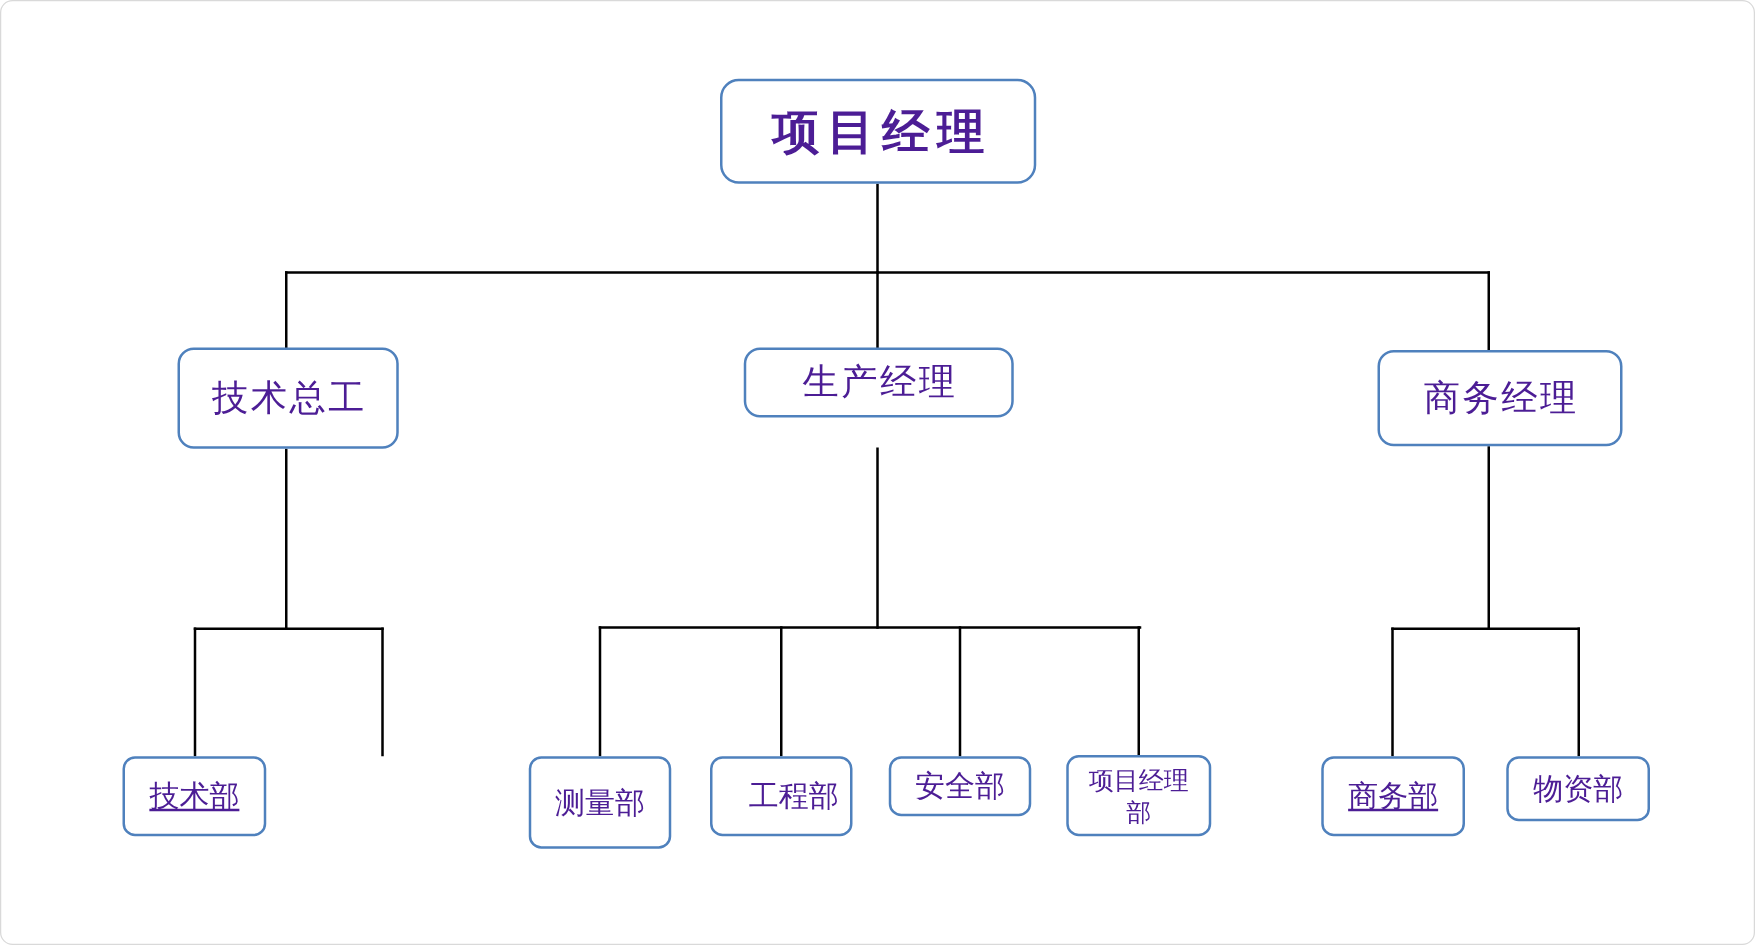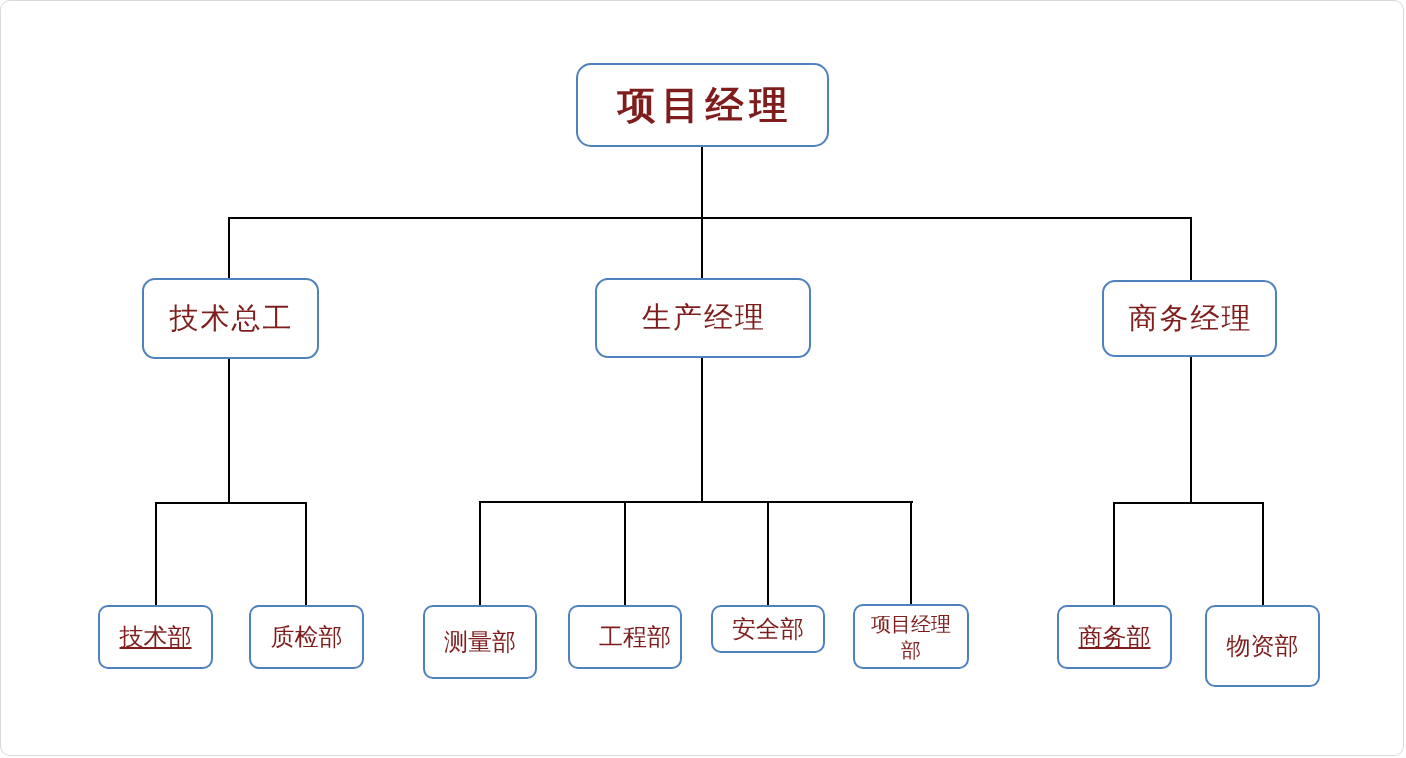--- a/index.html
+++ b/index.html
@@ -20,21 +20,21 @@
   }
   .node {
     position: absolute;
     display: flex;
     align-items: center;
     justify-content: center;
     box-sizing: border-box;
     border: 2px solid #4f81bd;
     border-radius: 12px;
     background: #ffffff;
-    color: #7f1d1d;
+    color: #4c1d95;
     text-align: center;
   }
   .lvl1 {
     font-size: 38px;
     font-weight: 700;
     letter-spacing: 6px;
     text-indent: 6px;
     border-radius: 15px;
   }
   .lvl2 {
@@ -82,27 +82,26 @@
   <div class="line" style="left:909px; top:500px; width:2px; height:103px;"></div>
 
   <div class="line" style="left:1189px; top:356px; width:2px; height:146px;"></div>
   <div class="line" style="left:1112px; top:501px; width:151px; height:2px;"></div>
   <div class="line" style="left:1112px; top:501px; width:2px; height:103px;"></div>
   <div class="line" style="left:1261px; top:501px; width:2px; height:103px;"></div>
 
   <div class="node lvl1" style="left:575px; top:62px; width:253px; height:84px;">项目经理</div>
 
   <div class="node lvl2" style="left:141px; top:277px; width:177px; height:81px;font-family:Liberation Serif, serif;">技术总工</div>
-  <div class="node lvl2" style="left:594px; top:277px; width:216px; height:80px;">生产经理</div>
-  <div class="node lvl2" style="left:1101px; top:279px; width:175px; height:77px;">商务经理</div>
+  <div class="node lvl2" style="left:594px; top:277px; width:216px; height:56px;">生产经理</div>
+  <div class="node lvl2" style="left:1101px; top:279px; width:196px; height:77px;">商务经理</div>
 
   <div class="node lvl3" style="left:97px; top:604px; width:115px; height:64px;text-decoration:underline;">技术部</div>
-  <div class="node lvl3" style="left:248px; top:604px; width:115px; height:64px;">质检部</div>
 
   <div class="node lvl3" style="left:422px; top:604px; width:114px; height:74px;">测量部</div>
   <div class="node lvl3" style="left:567px; top:604px; width:114px; height:64px;padding-left:20px;">工程部</div>
   <div class="node lvl3" style="left:710px; top:604px; width:114px; height:48px;">安全部</div>
   <div class="node lvl3small" style="left:852px; top:603px; width:116px; height:65px;">项目经理部</div>
 
   <div class="node lvl3" style="left:1056px; top:604px; width:115px; height:64px;text-decoration:underline;">商务部</div>
-  <div class="node lvl3" style="left:1204px; top:604px; width:115px; height:82px;">物资部</div>
+  <div class="node lvl3" style="left:1204px; top:604px; width:115px; height:52px;">物资部</div>
 
 </div>
 
 </body></html>

